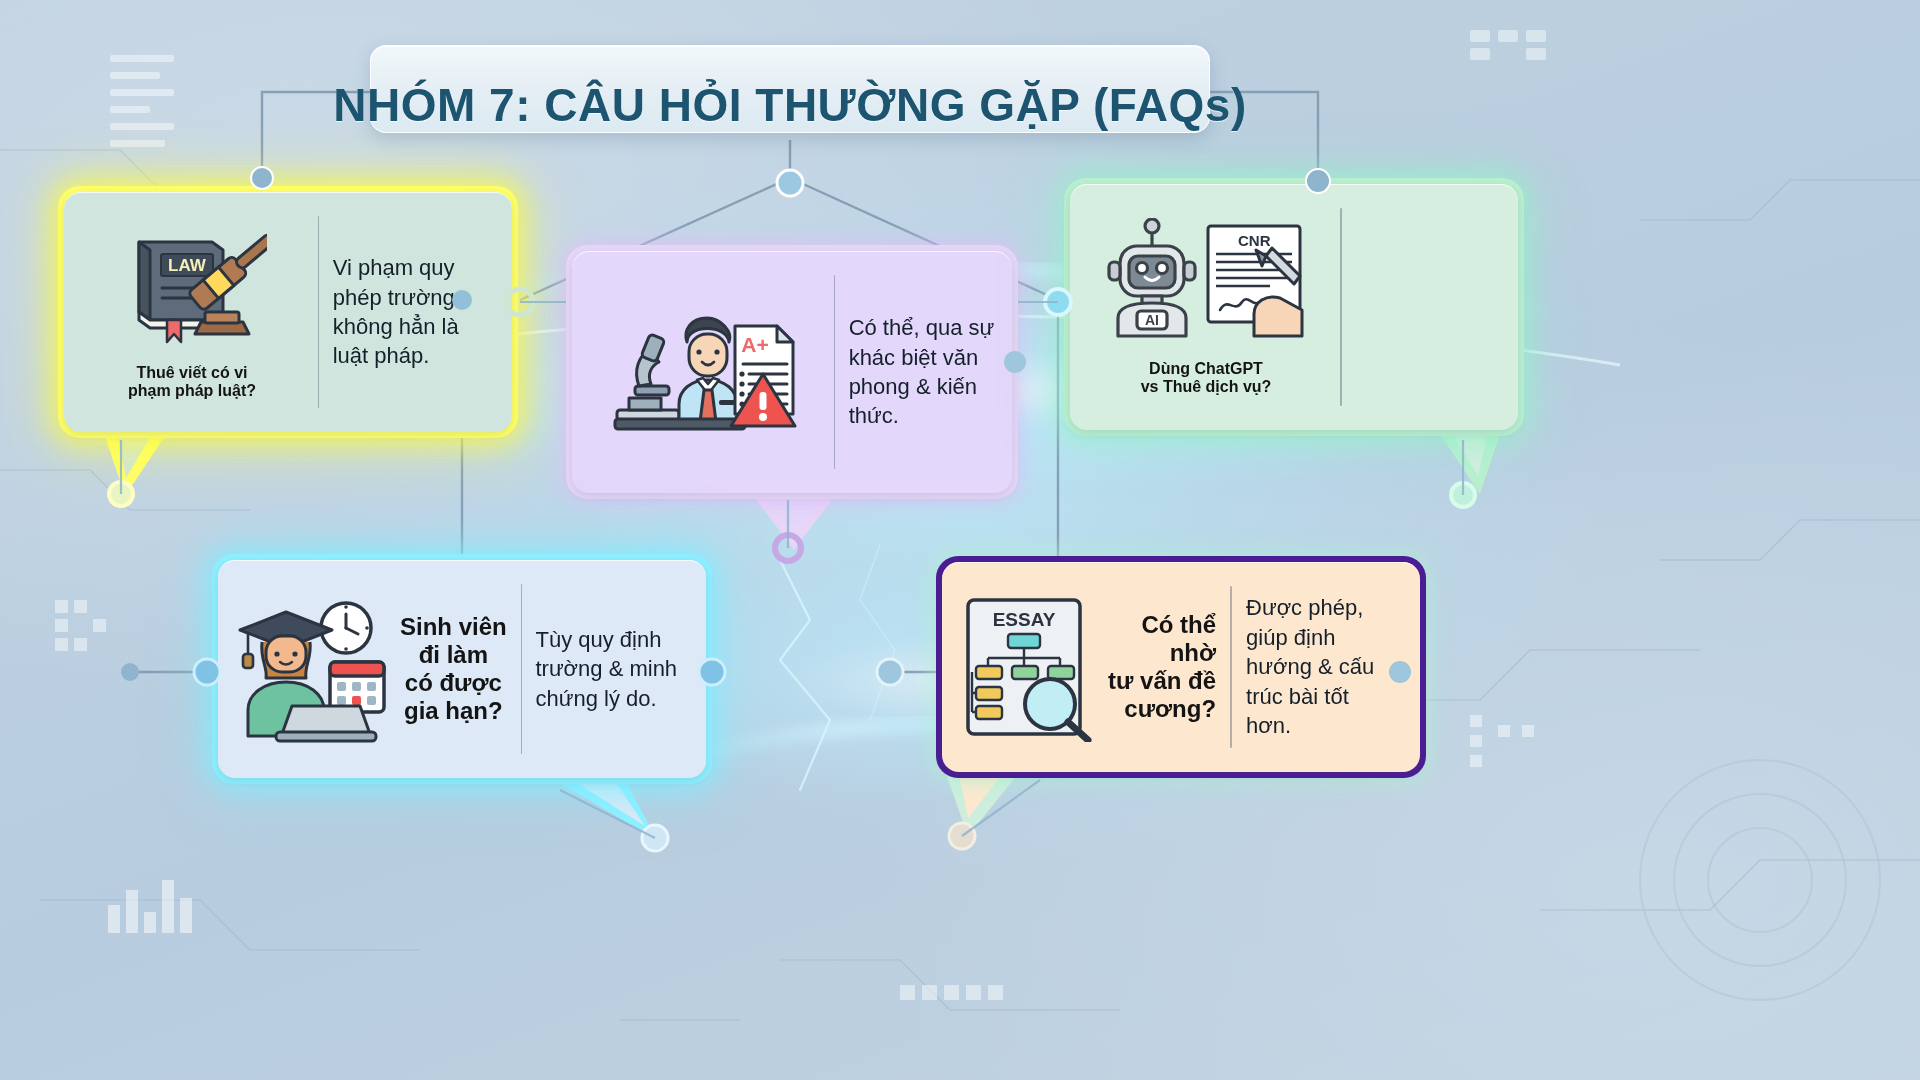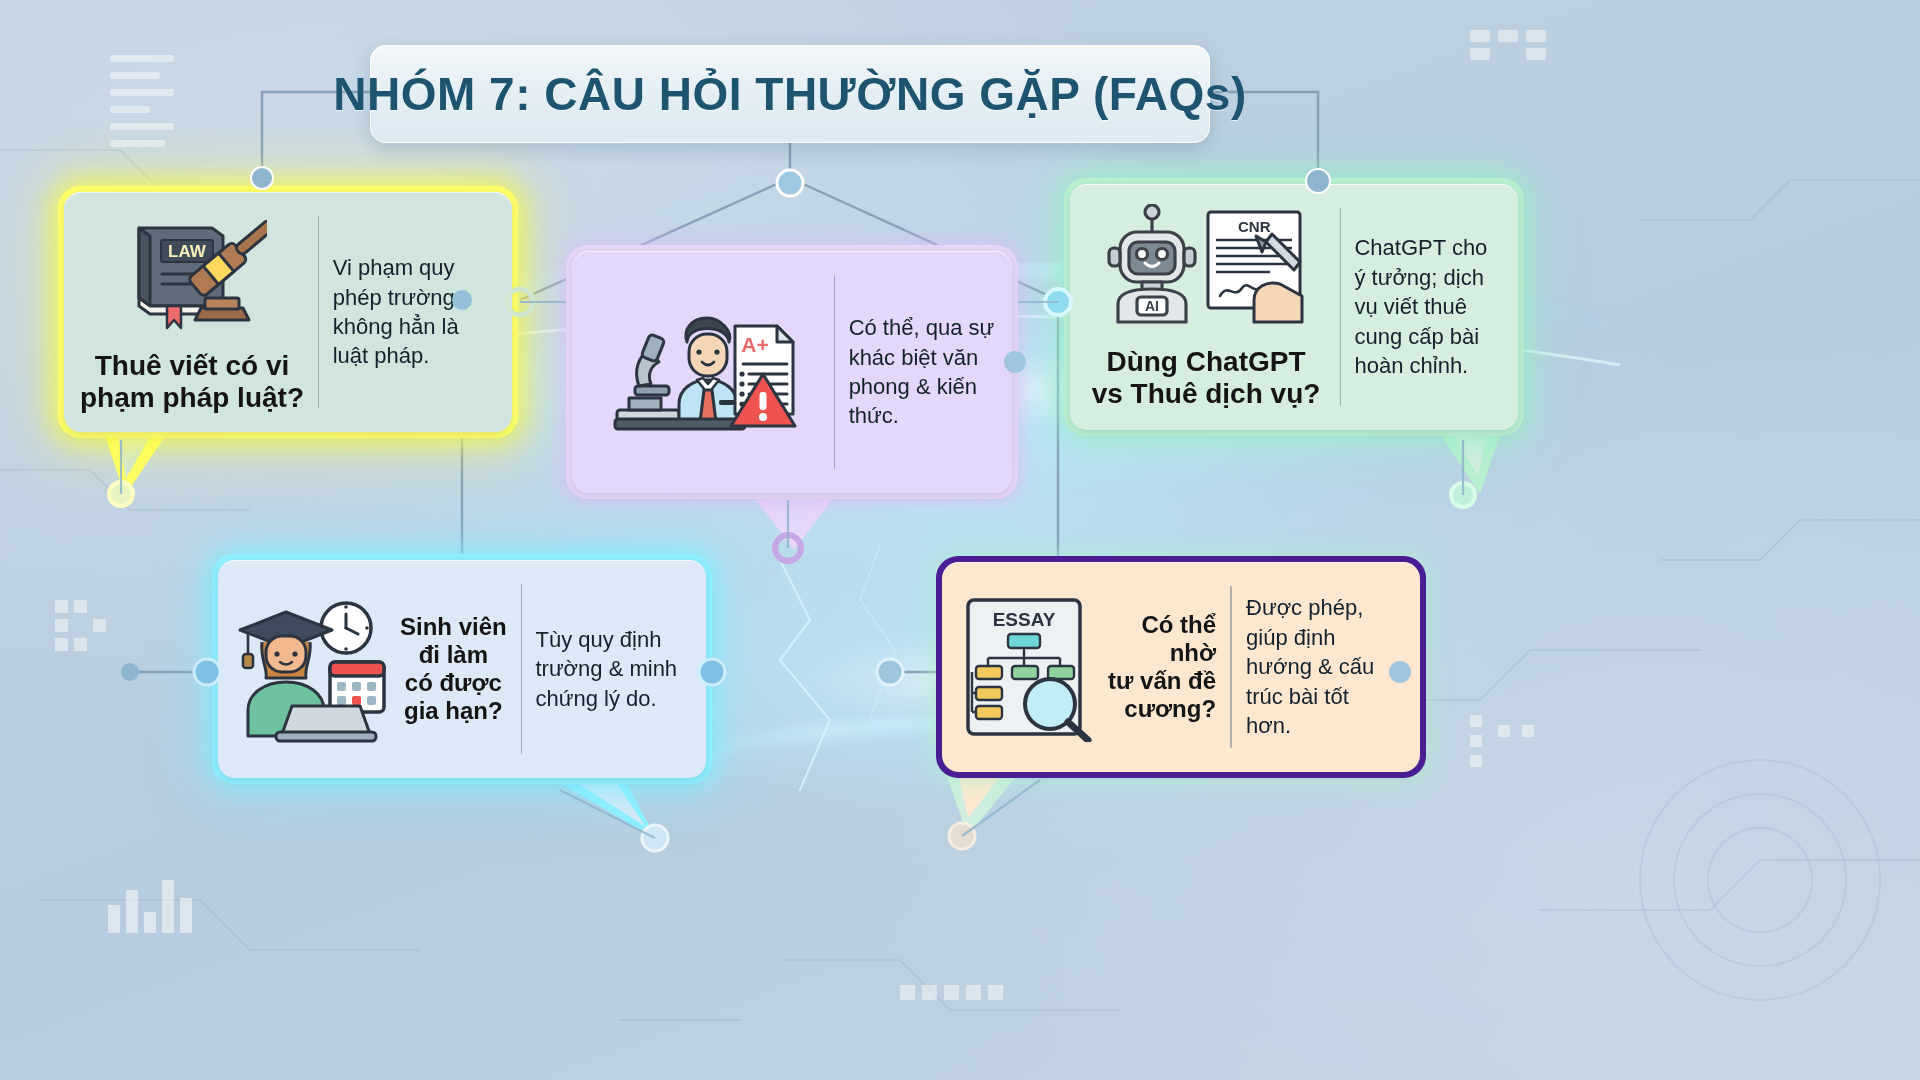--- a/index.html
+++ b/index.html
@@ -18,26 +18,26 @@
       radial-gradient(1200px 700px at 18% 20%, rgba(206,221,234,0.8) 0%, rgba(206,221,234,0) 70%),
       radial-gradient(1100px 800px at 86% 82%, rgba(199,216,231,0.85) 0%, rgba(199,216,231,0) 70%),
       linear-gradient(160deg, #c2d2e0 0%, #bdd0e0 25%, #b7cddf 55%, #c3d3e1 100%);
   }
   #bgvec { position:absolute; inset:0; }
 
   
   .title-box {
     position:absolute;
     left:370px; top:45px;
-    width:840px; height:98px;
+    width:840px; height:88px;
     background: linear-gradient(180deg,#f2f7fa 0%, #e4eef4 52%, #dceaf2 100%);
     border-radius:16px;
     border:1px solid rgba(255,255,255,0.85);
     box-shadow: 0 6px 18px rgba(60,95,125,0.22), inset 0 1px 0 rgba(255,255,255,0.9);
-    display:flex; align-items:center; justify-content:center;
+    display:flex; align-items:flex-end; justify-content:center;
     z-index:6;
   }
   .title-text {
     font-size:46px; font-weight:bold; letter-spacing:0.5px;
     color:#1d5570;
     text-shadow: 0 1px 0 rgba(255,255,255,0.7);
     white-space:nowrap;
   }
 
   
@@ -54,21 +54,21 @@
     padding:14px 16px;
     box-shadow: inset 0 1px 0 rgba(255,255,255,0.75), 0 3px 10px rgba(40,70,100,0.14);
   }
   .card-left {
     display:flex; flex-direction:column; align-items:center; justify-content:center;
     flex:0 0 auto;
   }
   .card-icons { display:flex; align-items:center; justify-content:center; gap:6px; }
   .card-q {
     font-weight:bold; color:#141414; text-align:center;
-    font-size:28px; line-height:1.15; margin-top:20px;
+    font-size:16px; line-height:1.15; margin-top:20px;
   }
   .divider {
     width:2px; align-self:stretch; margin:10px 14px;
     background:rgba(90,105,120,0.45);
     border-radius:2px;
   }
   .card-a {
     font-size:22px; line-height:1.34; color:#15202b;
     flex:1 1 auto;
   }
@@ -434,21 +434,20 @@
             <path d="M162 38 L152 32 L158 48 Z" fill="#8d99a3"></path>
             <path d="M150 96 C 150 84, 162 76, 176 80 L198 92 L198 118 L150 118 Z" fill="#f7d6b8"></path>
           </g>
         </svg>
       </div>
       <div class="card-q">
         <span>Dùng ChatGPT</span><br><span>vs Thuê dịch vụ?</span>
       </div>
     </div>
     <div class="divider"></div>
-    <div class="card-a">ChatGPT cho ý tưởng; dịch vụ viết thuê cung cấp bài hoàn chỉnh.</div>
   </div>
 </div>
 <svg class="tail" style="left:1390px;top:430px;width:120px;height:80px;" viewBox="0 0 120 80">
   <path d="M50 4 L110 4 L90 64 Z" fill="#b9f0cf"></path>
   <path d="M60 0 L98 0 L88 46 Z" fill="#d6eedf"></path>
 </svg>
 
 <div class="card" id="card-student">
   <div class="card-inner">
     <div class="card-left">

